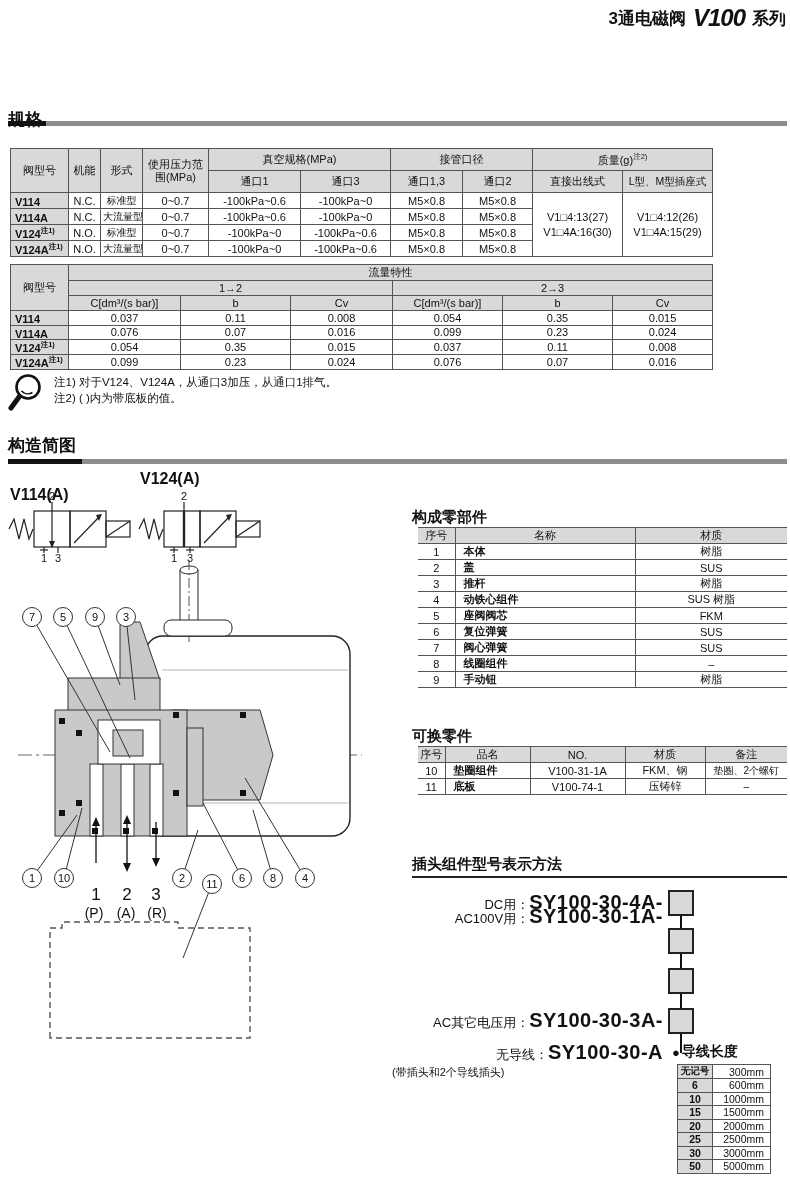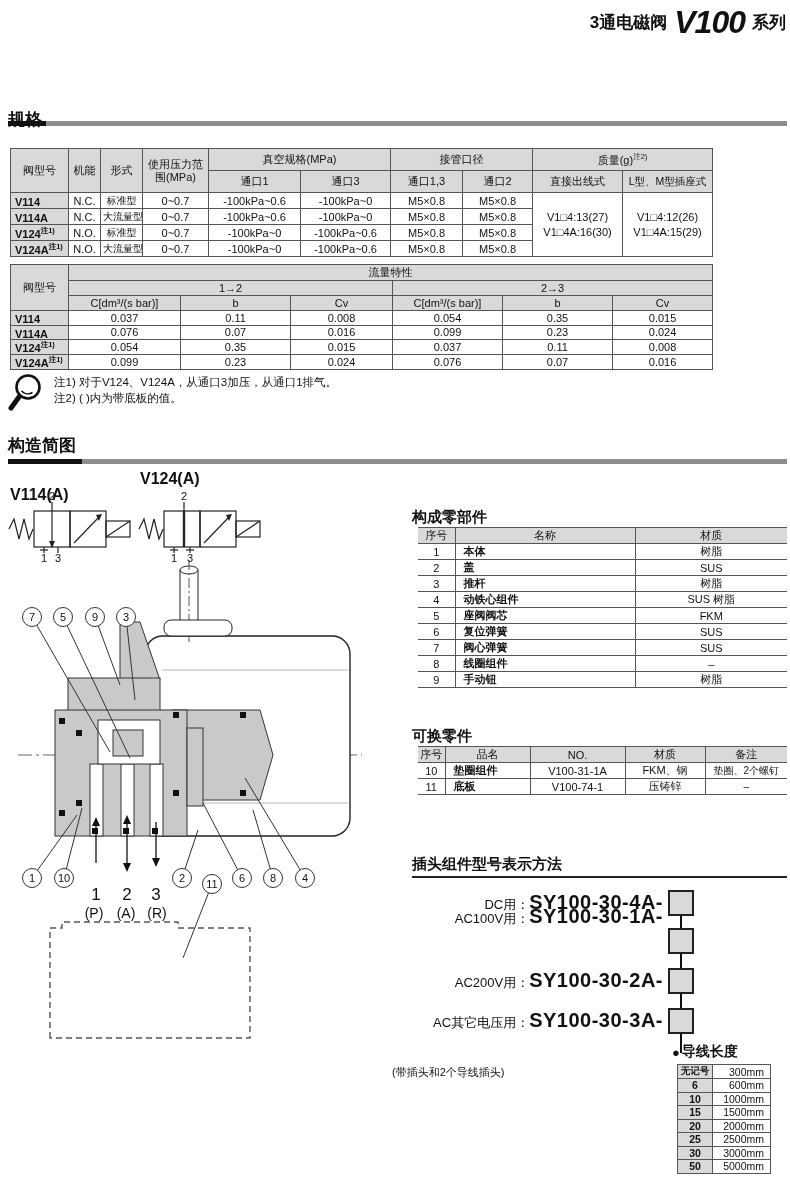--- a/index.html
+++ b/index.html
@@ -3,21 +3,21 @@
 <meta charset="utf-8">
 <style>
   html,body{margin:0;padding:0;background:#fff;}
   .page{position:relative;width:790px;height:1188px;background:#fff;overflow:hidden;
         font-family:"Liberation Sans","DejaVu Sans",sans-serif;color:#111;border-radius:32px;}
   .abs{position:absolute;}
 
   
   .doc-header{position:absolute;top:4px;right:4px;display:flex;align-items:center;gap:7px;}
   .doc-header .pre,.doc-header .suf{font-size:17px;font-weight:bold;}
-  .doc-header .model{font-size:32px;font-weight:bold;font-style:italic;letter-spacing:-1px;}
+  .doc-header .model{font-size:24px;font-weight:bold;font-style:italic;letter-spacing:-1px;}
 
   
   .sec-title{position:absolute;left:8px;font-size:17px;font-weight:bold;}
   .sec-bar{position:absolute;left:8px;height:5px;background:#8d8d8d;width:779px;}
   .sec-bar .black{position:absolute;left:0;top:0;height:5px;background:#111;}
 
   
   table{border-collapse:collapse;table-layout:fixed;position:absolute;}
   th,td{border:1px solid #555;font-size:11px;text-align:center;padding:0 2px;overflow:hidden;white-space:nowrap;}
   th{background:#d9d9d9;font-weight:normal;}
@@ -489,25 +489,25 @@
   <div class="plug-underline"></div>
 
   <div class="plug-line" style="top:901px;height:152px;"></div>
 
   <div class="plug-row" style="top:891px;">
     <span class="lab">DC用：</span><span class="mod">SY100-30-4A-</span>
   </div>
   <div class="plug-row" style="top:905px;">
     <span class="lab">AC100V用：</span><span class="mod">SY100-30-1A-</span>
   </div>
-  <div class="plug-row" style="top:969px;">
-    <span class="lab">AC200V用：</span><span class="mod">SY100-30-2A-</span>
-  </div>
   <div class="plug-row" style="top:1009px;">
     <span class="lab">AC其它电压用：</span><span class="mod">SY100-30-3A-</span>
+  </div>
+  <div class="plug-row" style="top:1041px;">
+    <span class="lab">无导线：</span><span class="mod">SY100-30-A</span>
   </div>
   <div class="plug-note">(带插头和2个导线插头)</div>
 
   <div class="plug-box" style="top:890px;"></div>
   <div class="plug-box" style="top:928px;"></div>
   <div class="plug-box" style="top:968px;"></div>
   <div class="plug-box" style="top:1008px;"></div>
 
   <div class="lead-title">
     <span class="dot">●</span>

